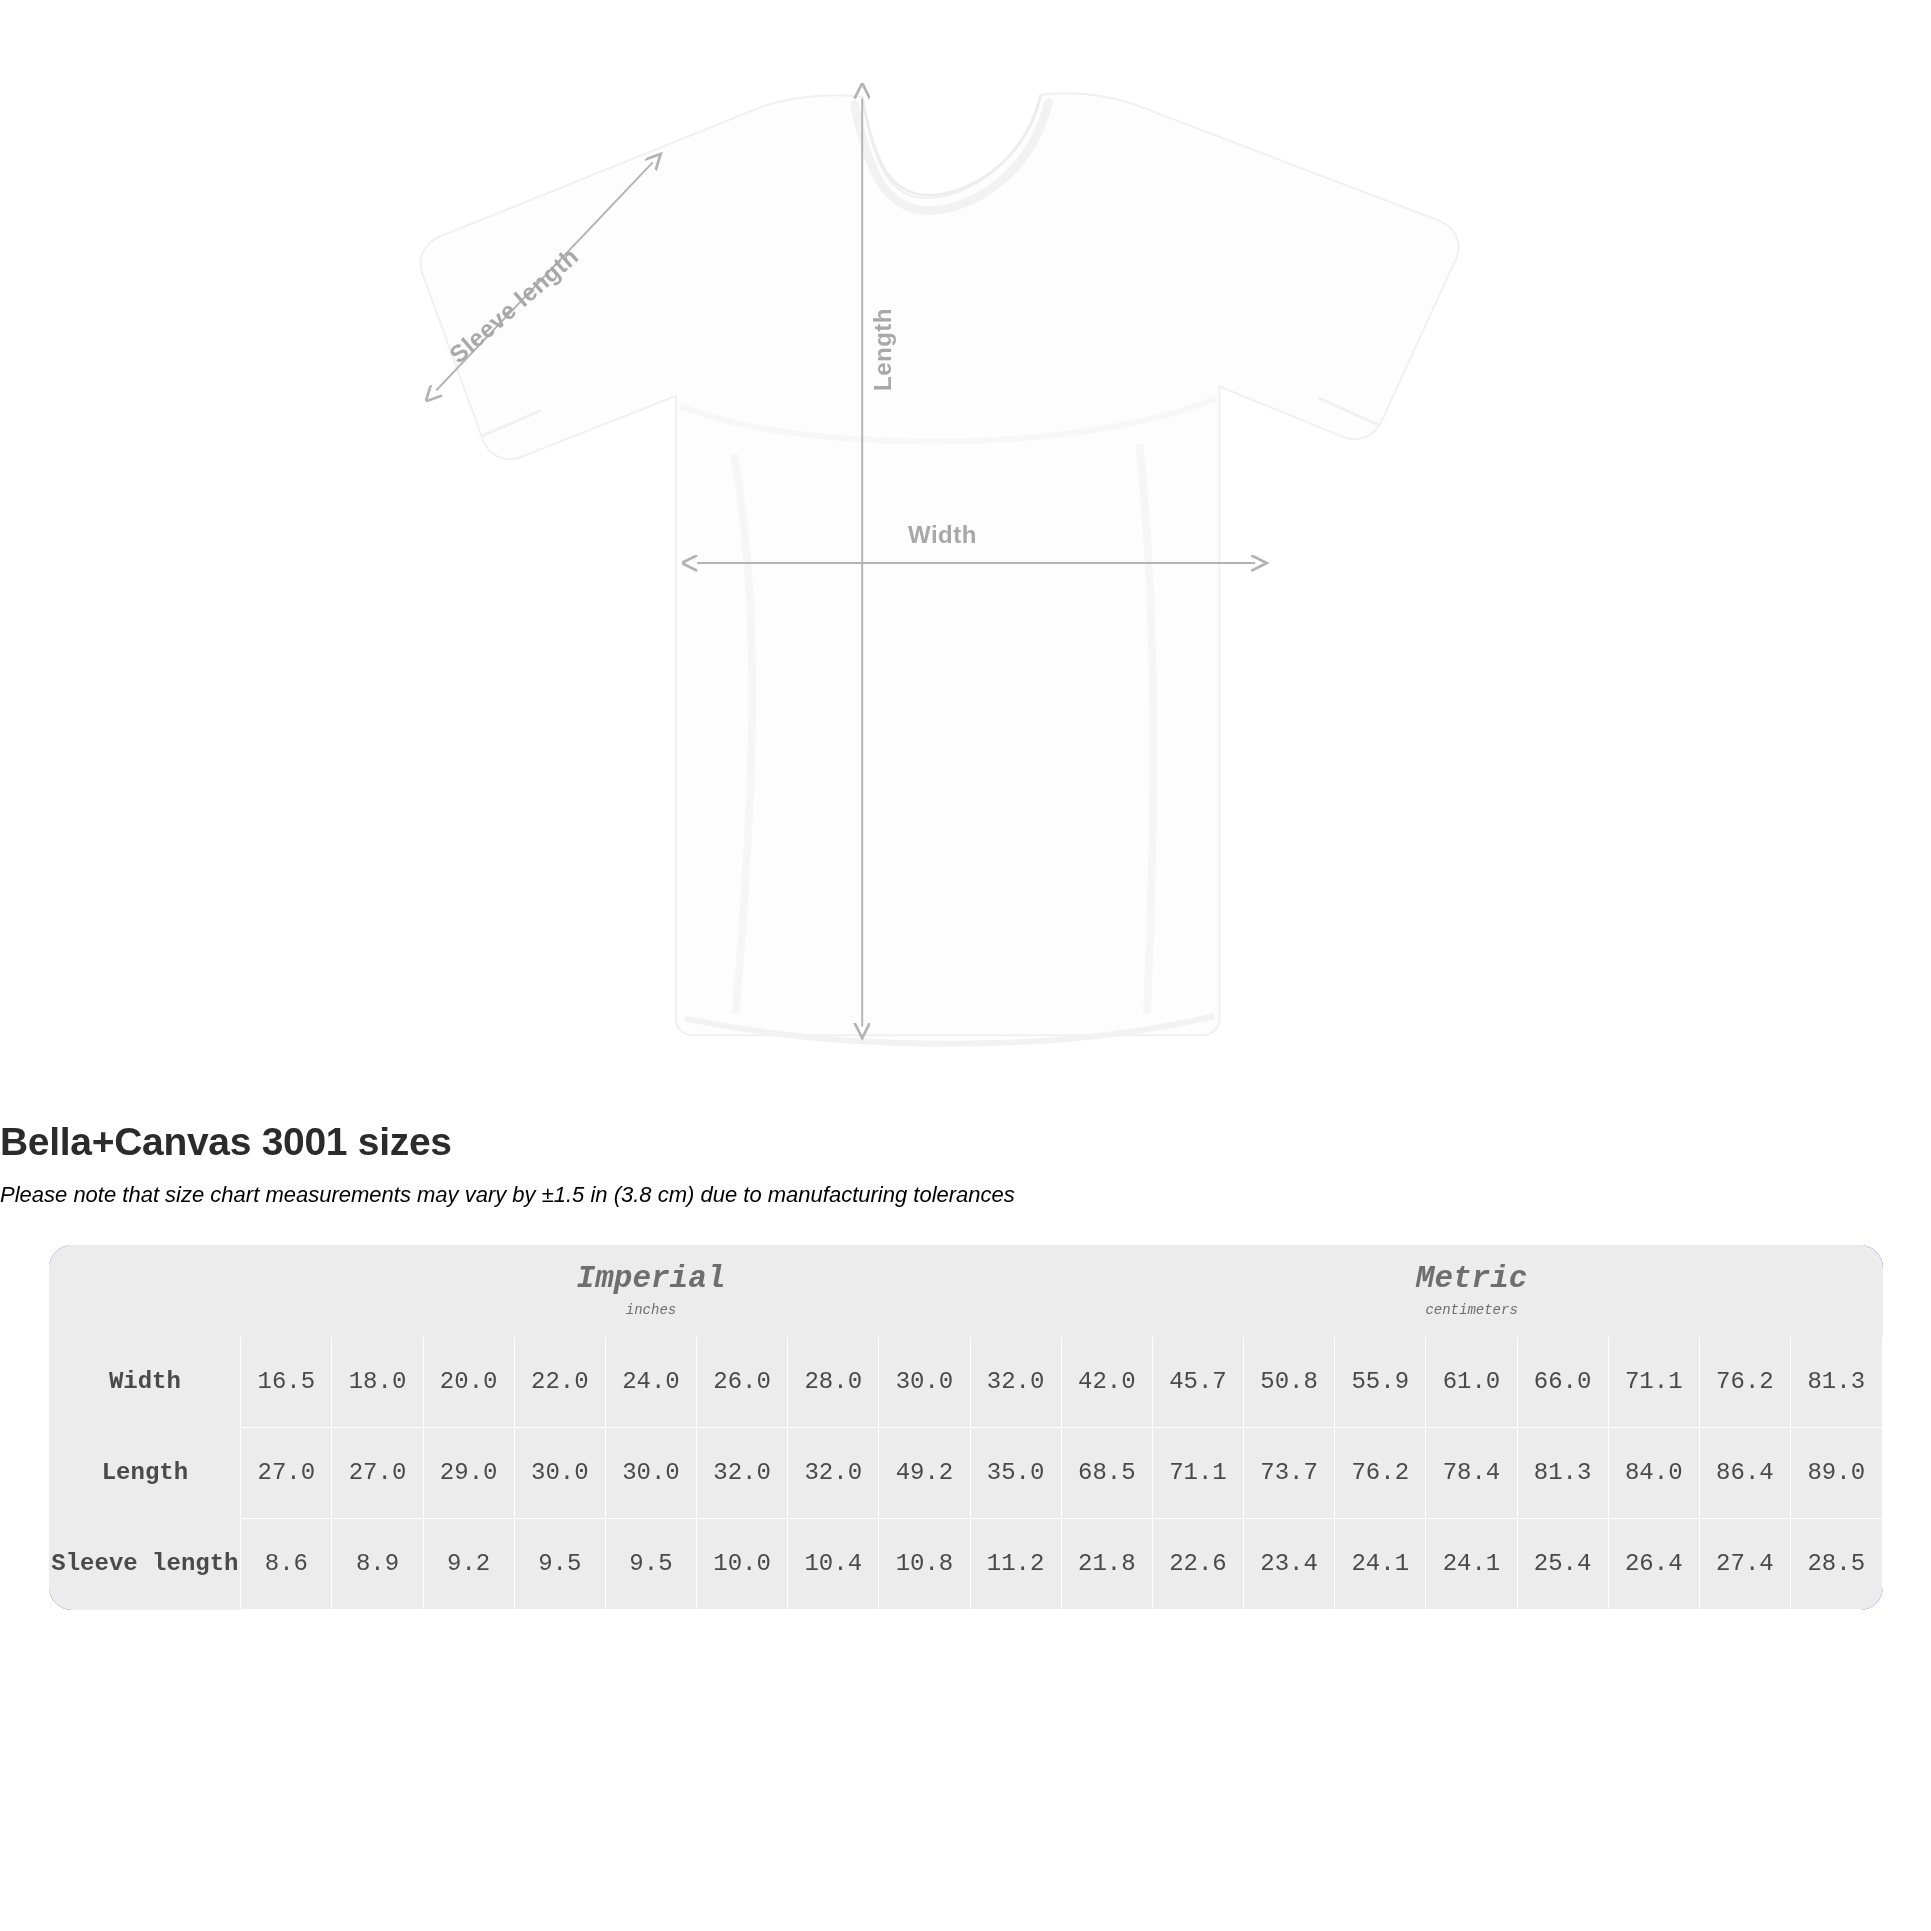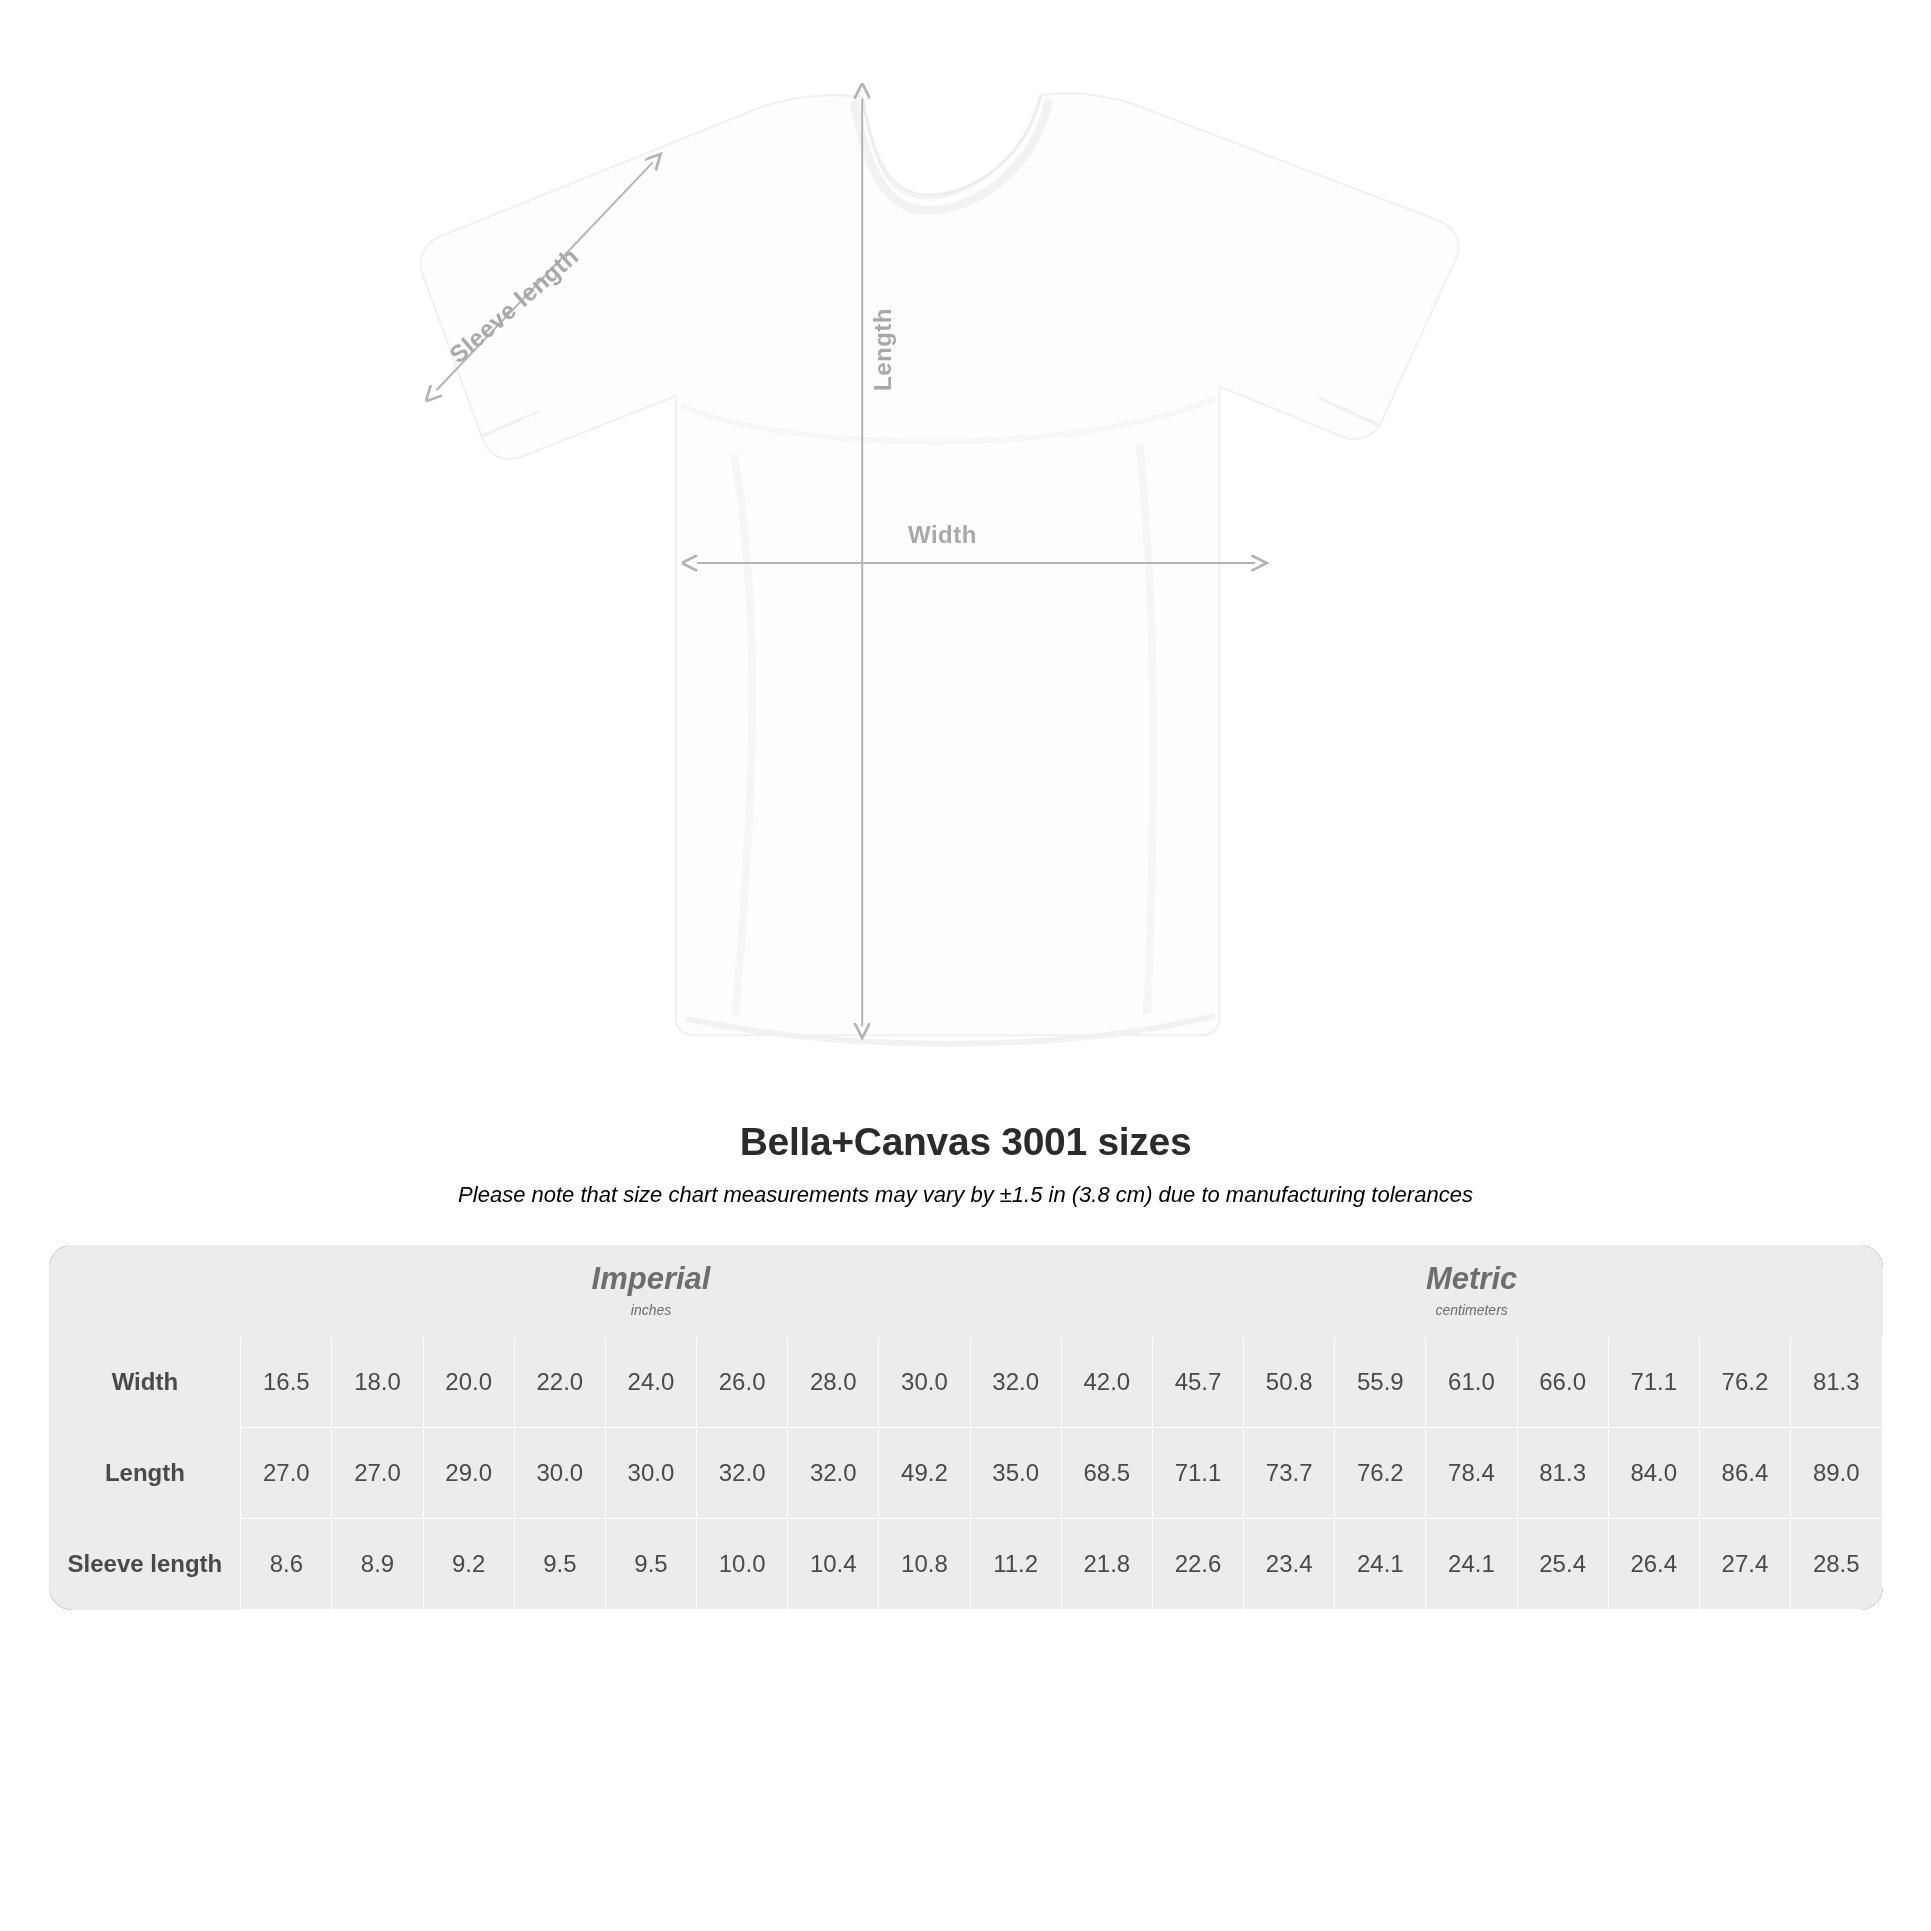--- a/index.html
+++ b/index.html
@@ -40,21 +40,21 @@
     letter-spacing: 0.5px;
     white-space: nowrap;
   }
   .label-width { left: 908px; top: 521px; }
   .label-length { left: 869px; top: 391px; transform: rotate(-90deg); transform-origin: left top; }
   .label-sleeve { left: 444px; top: 348px; transform: rotate(-41deg); transform-origin: left top; }
 
   
   .title-block {
     width: 1931px;
-    text-align: center;
+    text-align: left;
     margin-top: 19.3px;
   }
   .chart-title {
     font-size: 39px;
     font-weight: bold;
     color: #2b2b2b;
     letter-spacing: -0.3px;
   }
   .chart-note {
     margin-top: 17.4px;
@@ -63,20 +63,21 @@
     color: #000000;
   }
 
   
   .table-wrap {
     margin: 37px auto 0 auto;
     width: 1834px;
     border-radius: 23px;
     overflow: hidden;
     background: #4c1d95;
+    font-family: Liberation Mono, monospace;
   }
 
   table.size-table {
     border-collapse: collapse;
     width: 1834px;
     table-layout: fixed;
   }
 
   table.size-table td,
   table.size-table th {

